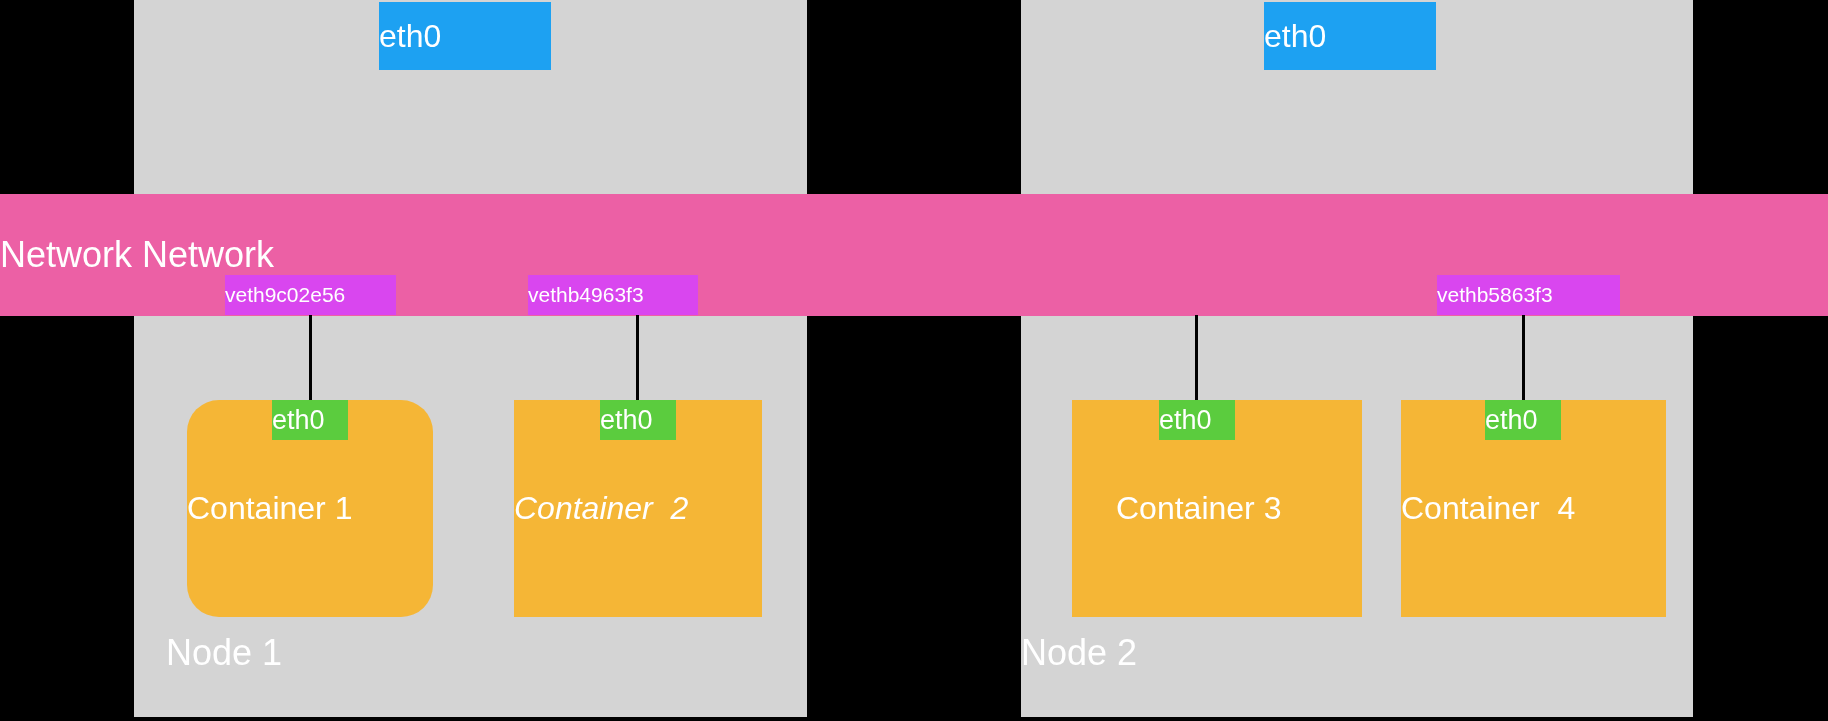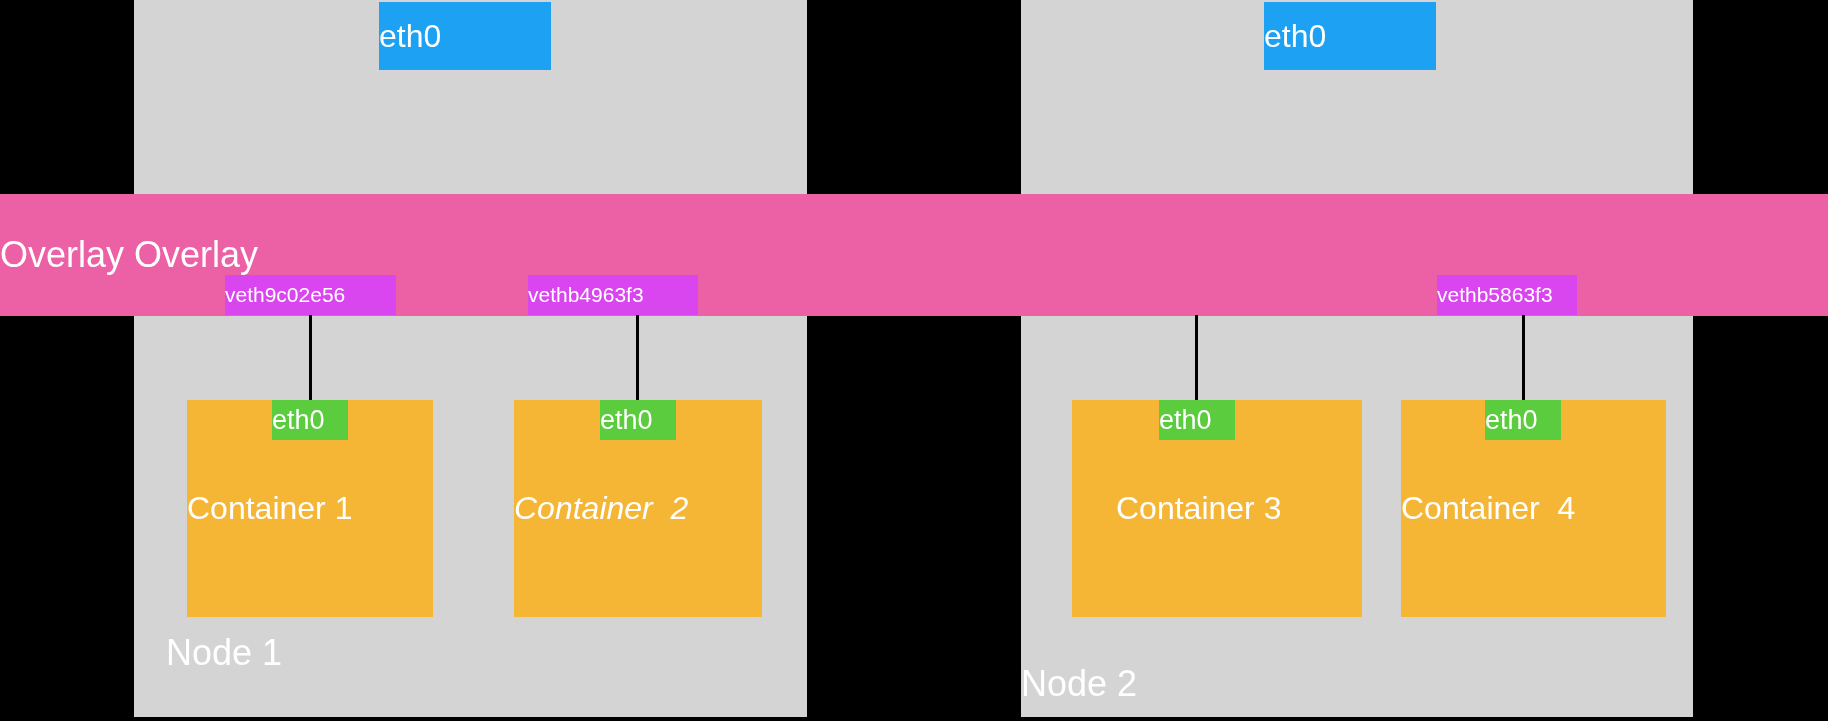--- a/index.html
+++ b/index.html
@@ -58,21 +58,21 @@
   .veth {
     position: absolute;
     top: 275px;
     height: 40px;
     background: #d946ef;
     font-size: 21px;
   }
   .veth.v1 { left: 225px; width: 171px; }
   .veth.v2 { left: 528px; width: 170px; }
   .veth.v3 { left: 1110px; width: 172px; }
-  .veth.v4 { left: 1437px; width: 140px; }
+  .veth.v4 { left: 1437px; width: 183px; }
 
   
   .line {
     position: absolute;
     top: 315px;
     height: 85px;
     width: 3px;
     background: #000000;
   }
   .line.l1 { left: 309px; }
@@ -82,21 +82,21 @@
 
   
   .cbox {
     position: absolute;
     top: 400px;
     height: 217px;
     background: #f5b636;
     font-size: 32px;
     white-space: pre;
   }
-  .cbox.c1 { left: 187px; width: 246px; }
+  .cbox.c1 { left: 187px; width: 246px; border-radius: 32px; }
   .cbox.c2 { left: 514px; width: 248px; font-style: italic; }
   .cbox.c3 { left: 1072px; width: 246px; padding-left: 44px; }
   .cbox.c4 { left: 1401px; width: 265px; }
 
   
   .ceth {
     position: absolute;
     top: 400px;
     height: 40px;
     width: 76px;
@@ -109,39 +109,39 @@
   .ceth.e4 { left: 1485px; }
 
   
   .nlabel {
     position: absolute;
     top: 633px;
     height: 40px;
     font-size: 36px;
   }
   .nlabel.nl1 { left: 134px; width: 673px; padding-left: 32px; }
-  .nlabel.nl2 { left: 1021px; width: 672px; margin-top: 31px; }
+  .nlabel.nl2 { left: 1021px; width: 672px; }
 </style>
 </head>
 <body>
 
 <div class="canvas">
 
   <div class="node n1"></div>
   <div class="node n2"></div>
 
   <div class="eth-host h1 flexc">
     <span>eth0</span>
   </div>
   <div class="eth-host h2 flexc">
     <span>eth0</span>
   </div>
 
   <div class="overlay-band flexc">
-    <span>Overlay Overlay</span>
+    <span>Network Network</span>
   </div>
 
   <div class="veth v1 flexc">
     <span>veth9c02e56</span>
   </div>
   <div class="veth v2 flexc">
     <span>vethb4963f3</span>
   </div>
   <div class="veth v4 flexc">
     <span>vethb5863f3</span>

